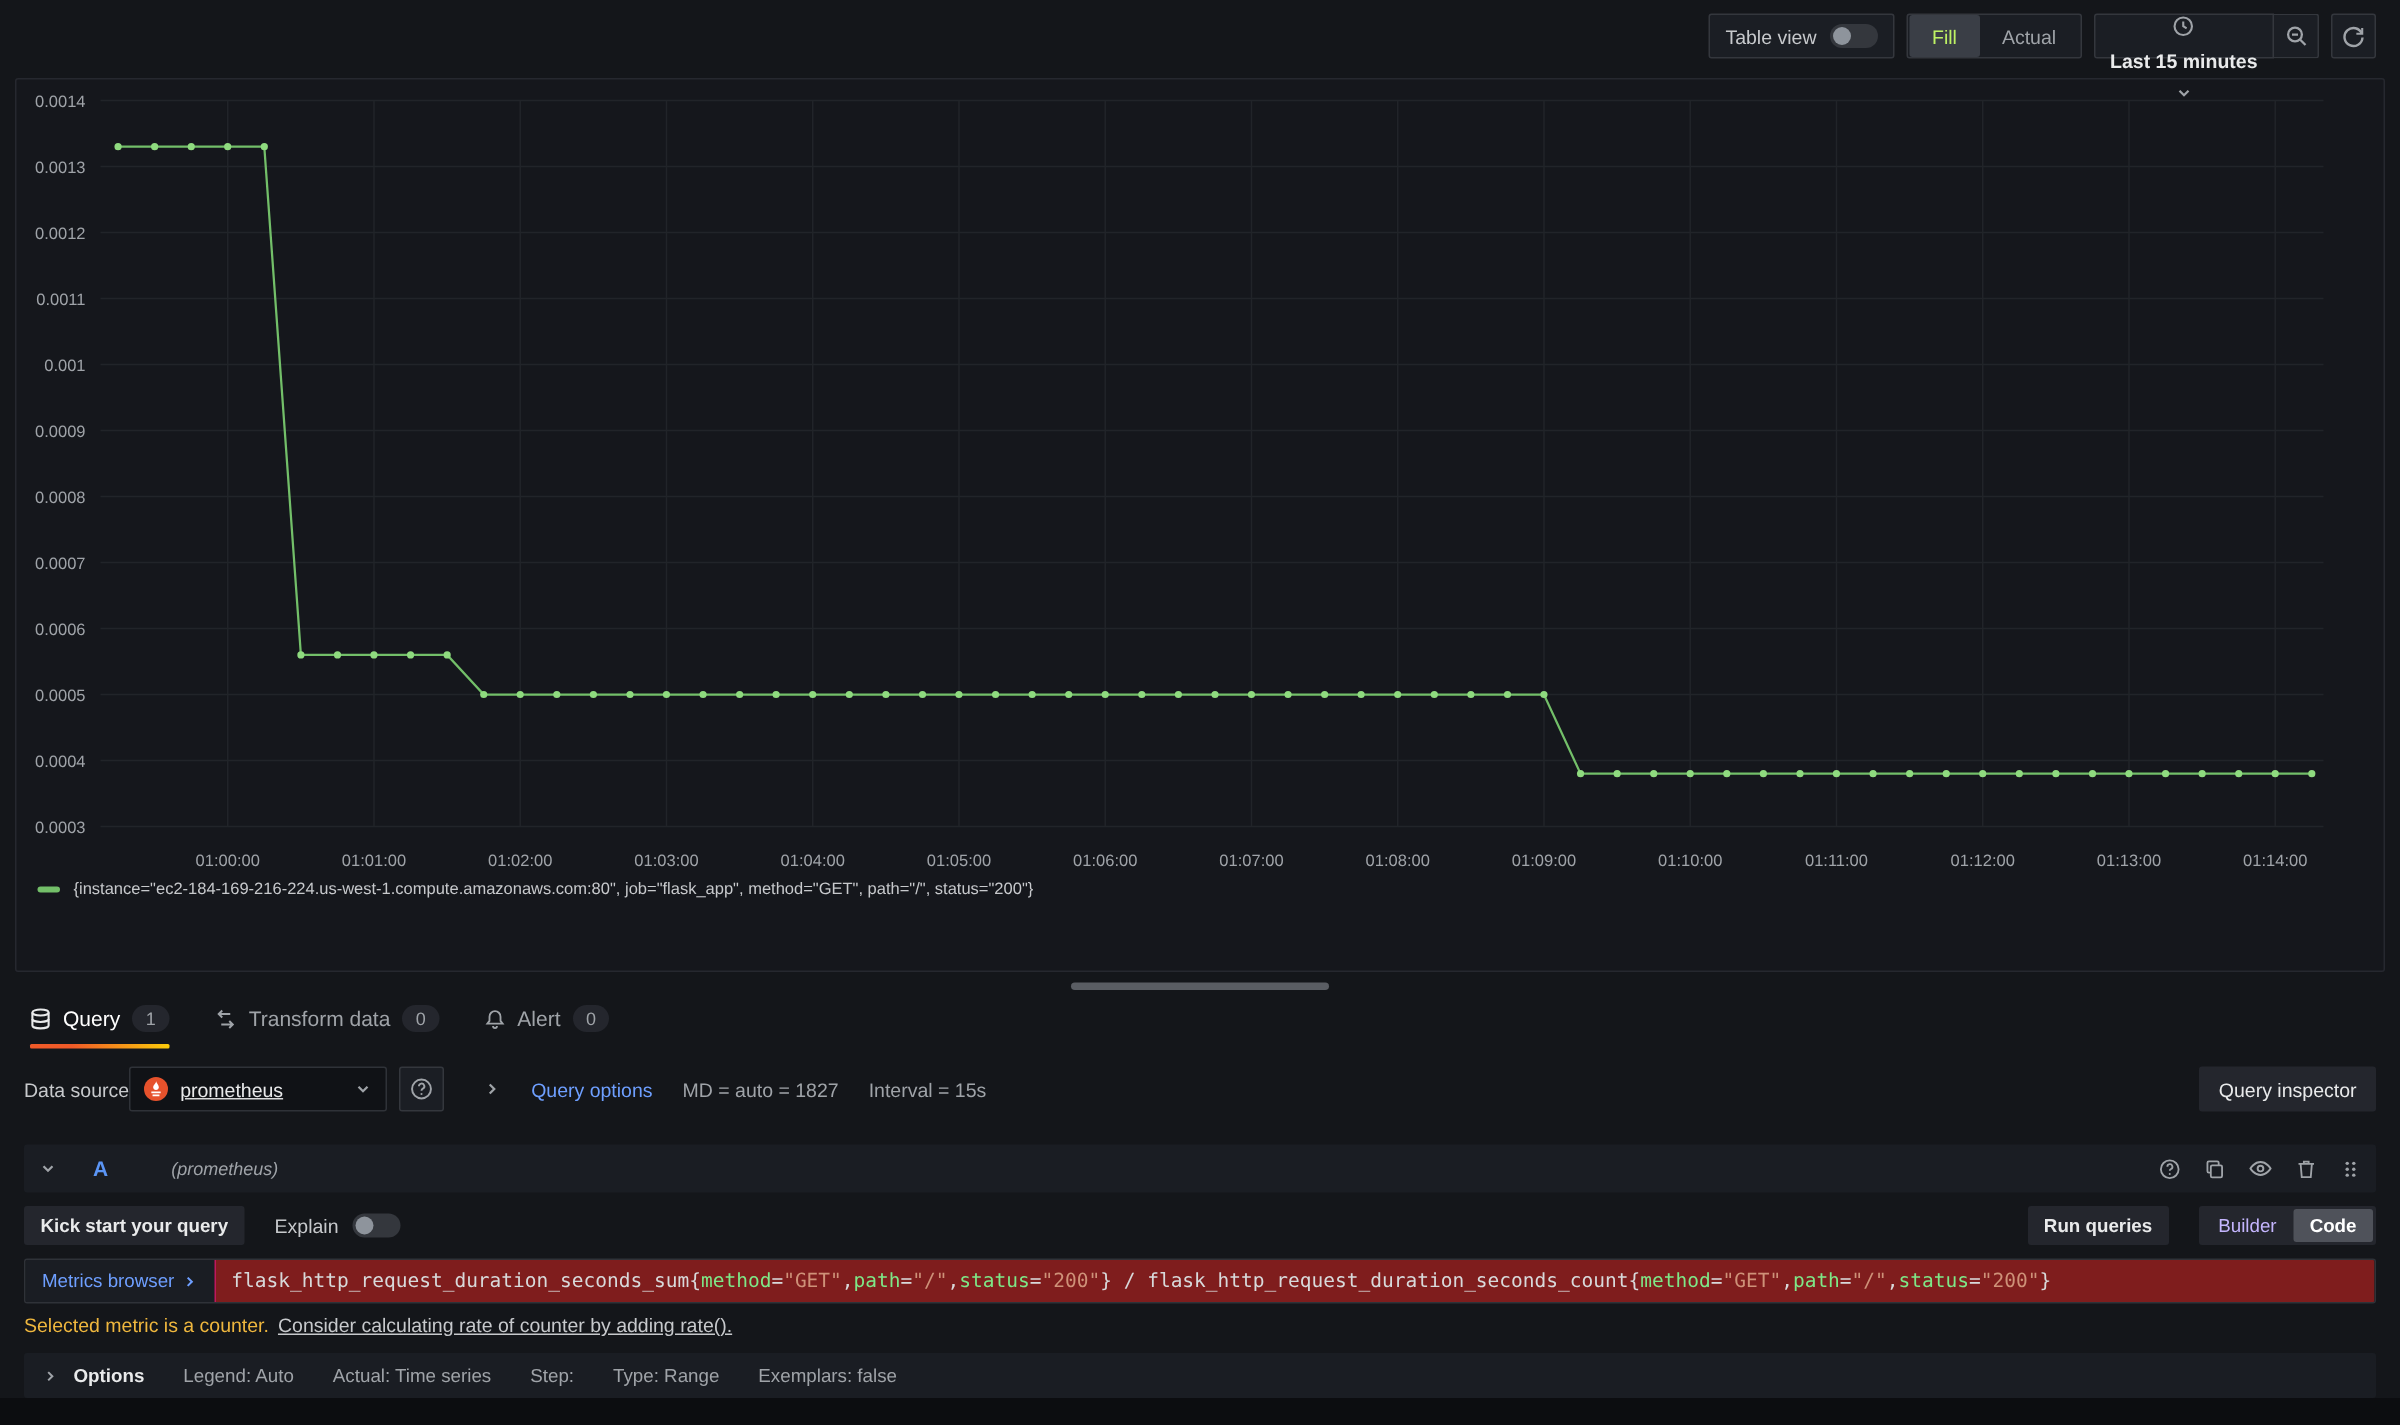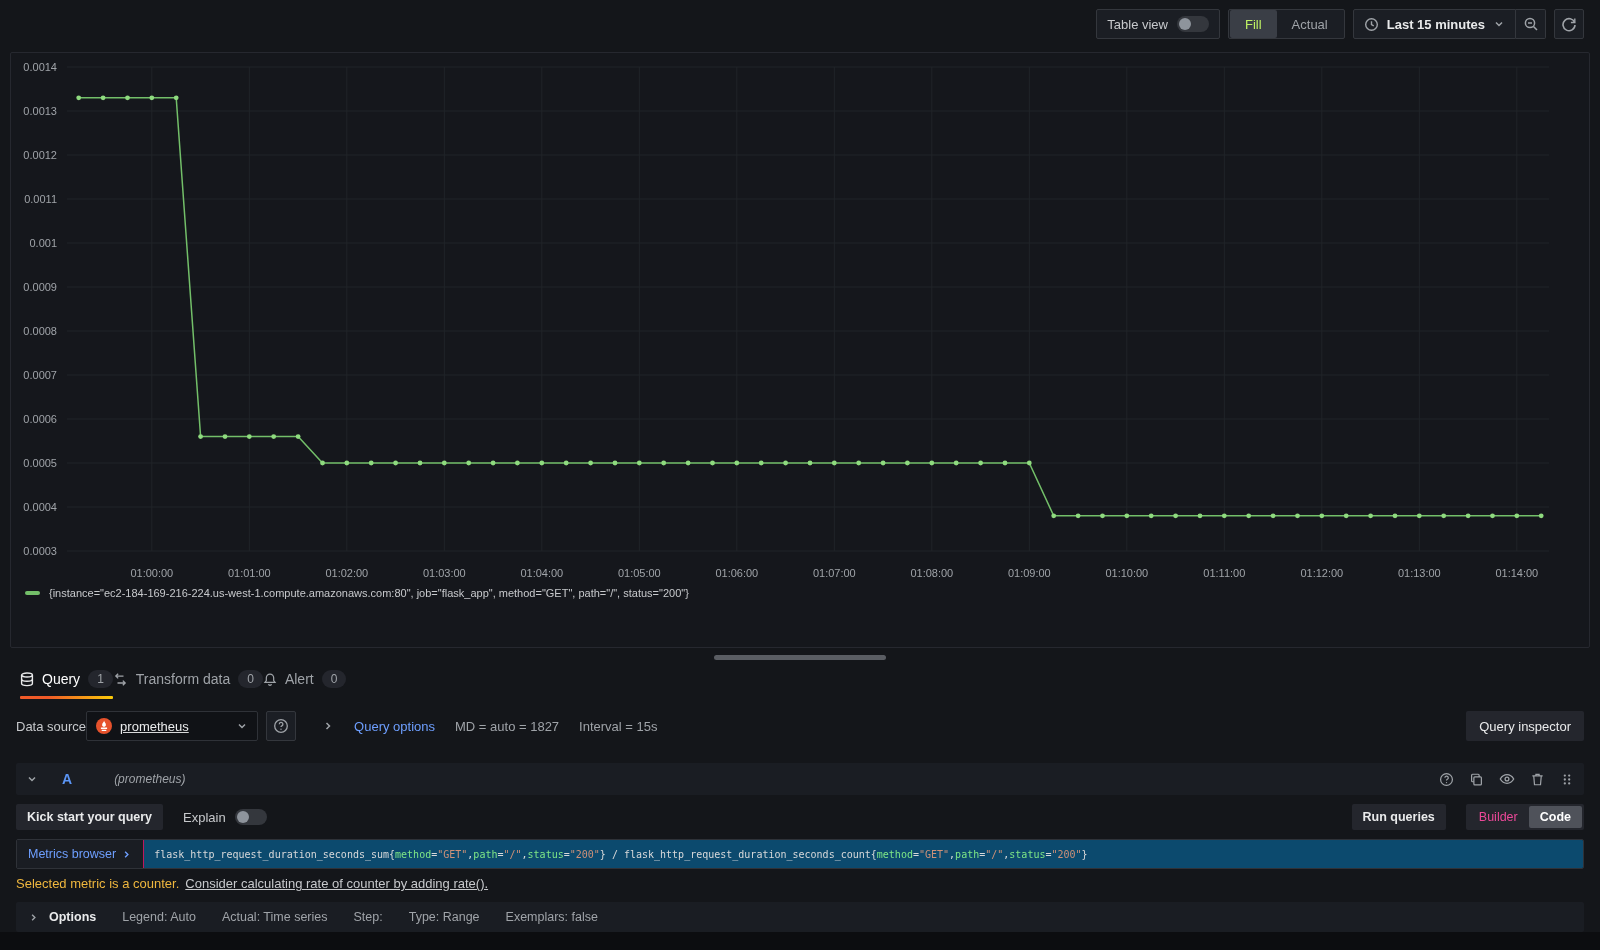--- a/index.html
+++ b/index.html
@@ -18,35 +18,35 @@
   .tableview { padding:0 10px; gap:9px; color:#c7c9cc; font-size:13px; }
   .toggle { width:32px; height:16px; border-radius:9px; background:#34373d; position:relative; display:inline-block; cursor:pointer; }
   .toggle .knob { position:absolute; left:2px; top:2px; width:12px; height:12px; border-radius:50%; background:#8e949c; }
   .seg { display:flex; height:28px; }
   .seg > div { padding:0 15px; display:flex; align-items:center; color:#9fa3a8; font-weight:500; cursor:pointer; }
   .seg > div.active { background:#3a3e46; color:#bef264; border-radius:2px; }
   .timepicker { padding:0 10px; gap:8px; font-weight:700; color:#e9eaeb; cursor:pointer; }
   .icon-btn { width:30px; height:30px; display:flex; align-items:center; justify-content:center; border:1px solid #34373d; border-radius:2px; background:#1b1e24; cursor:pointer; }
   .attached { display:flex; gap:0; }
   .attached .icon-btn { border-left:none; border-radius:0 2px 2px 0; }
-  .attached .ctl-group { border-radius:2px 0 0 2px; border-right:1px solid #34373d; }
+  .attached .ctl-group { border-radius:2px 0 0 2px; border-right:1px solid #34373d;flex-direction:column; }
 
   
   .panel { margin:4px 10px 0; height:596px; background:#15171c; border:1px solid #26282f; border-radius:2px; }
   .panel-title { font-size:13px; font-weight:600; color:#e9eaeb; padding:11px 12px 2px; }
   .chart-wrap { padding:0 4px; }
   .grid { stroke:#212429; stroke-width:1; }
   .ytick, .xtick { fill:#9fa3a8; font-size:11px; font-family:"Liberation Sans",sans-serif; }
   .legend-row { display:flex; align-items:center; gap:9px; padding:0 14px; margin-top:-4px; font-size:11px; color:#c7c9cc; }
   .legend-swatch { width:15px; height:4px; border-radius:2px; flex:0 0 auto; }
 
   .scroll-hint { width:172px; height:5px; border-radius:3px; background:#5a5d63; margin:7px auto 0; cursor:grab; }
 
   
-  .tabs { display:flex; align-items:flex-start; padding:10px 20px 0; }
+  .tabs { display:flex; align-items:flex-start; gap:30px; padding:10px 20px 0; }
   .tab { display:flex; align-items:center; gap:8px; font-size:14px; color:#9fa3a8; padding-bottom:11px; position:relative; cursor:pointer; }
   .tab.active { color:#fff; font-weight:500; }
   .tab.active::after { content:""; position:absolute; left:0; right:0; bottom:0; height:3px; border-radius:1px;
     background:linear-gradient(90deg,#f05a28 30%,#fbca0a 99%); }
   .badge { background:#24262d; color:#9fa3a8; font-size:12px; line-height:18px; padding:0 9px; border-radius:10px; }
 
   
   .ds-row { display:flex; align-items:center; margin:10px 16px 0; height:34px; }
   .ds-label { color:#c7c9cc; }
   .ds-select { width:172px; height:30px; background:#101216; border:1px solid #2f3238; border-radius:2px;
@@ -64,28 +64,28 @@
   .ds-hint { color:#9fa3a8; font-style:italic; font-size:12px; margin-left:26px; }
   .row-a-actions { margin-left:auto; display:flex; align-items:center; gap:15px; }
   .row-a-actions .icon { cursor:pointer; }
 
   
   .q-toolbar { margin:9px 16px 0; display:flex; align-items:center; gap:20px; }
   .btn-sm { background:#24262d; border-radius:2px; padding:6px 11px; font-size:12.5px; font-weight:600; color:#e9eaeb; cursor:pointer; }
   .explain { display:flex; align-items:center; gap:9px; color:#c7c9cc; font-size:13px; }
   .right-tools { margin-left:auto; display:flex; align-items:center; gap:20px; }
   .bc-seg { display:flex; background:#24262d; border-radius:2px; padding:2px; }
-  .bc-seg > div { padding:4px 11px; font-size:12.5px; color:#ec4899; cursor:pointer; border-radius:2px; }
+  .bc-seg > div { padding:4px 11px; font-size:12.5px; color:#c4b5fd; cursor:pointer; border-radius:2px; }
   .bc-seg > div.active { background:#4f525a; color:#fff; font-weight:600; }
 
   
   .editor-row { margin:9px 16px 0; display:flex; height:30px; border:1px solid #2f3238; border-radius:2px; overflow:hidden; }
   .metrics-label { background:#1a1d23; display:flex; align-items:center; gap:5px; padding:0 11px; color:#6e9fff; font-size:12.5px; font-weight:500; border-right:1px solid #be185d; cursor:pointer; white-space:nowrap; }
-  .code-area { flex:1; background:#0c4a6e; display:flex; align-items:center; padding:0 10px;
-    font-family:"DejaVu Sans Mono","Liberation Mono",monospace; font-size:10px; white-space:pre; cursor:text; }
+  .code-area { flex:1; background:#7f1d1d; display:flex; align-items:center; padding:0 10px;
+    font-family:"DejaVu Sans Mono","Liberation Mono",monospace; font-size:13px; white-space:pre; cursor:text; }
   .tok-metric { color:#d8d9da; } .tok-label { color:#7ee787; } .tok-string { color:#ce9178; } .tok-op { color:#d8d9da; }
 
   .warning-row { margin:7px 16px 0; font-size:13px; display:flex; gap:6px; align-items:baseline; }
   .warning-text { color:#efb73e; }
   .warning-link { color:#c7c9cc; text-decoration:underline; cursor:pointer; }
 
   
   .options-row { margin:11px 16px 0; height:30px; background:#1a1d23; border-radius:2px; display:flex; align-items:center; gap:26px; padding:0 12px; color:#9fa3a8; font-size:12.5px; }
   .options-title { display:flex; align-items:center; gap:10px; color:#e9eaeb; font-weight:600; cursor:pointer; }
 

